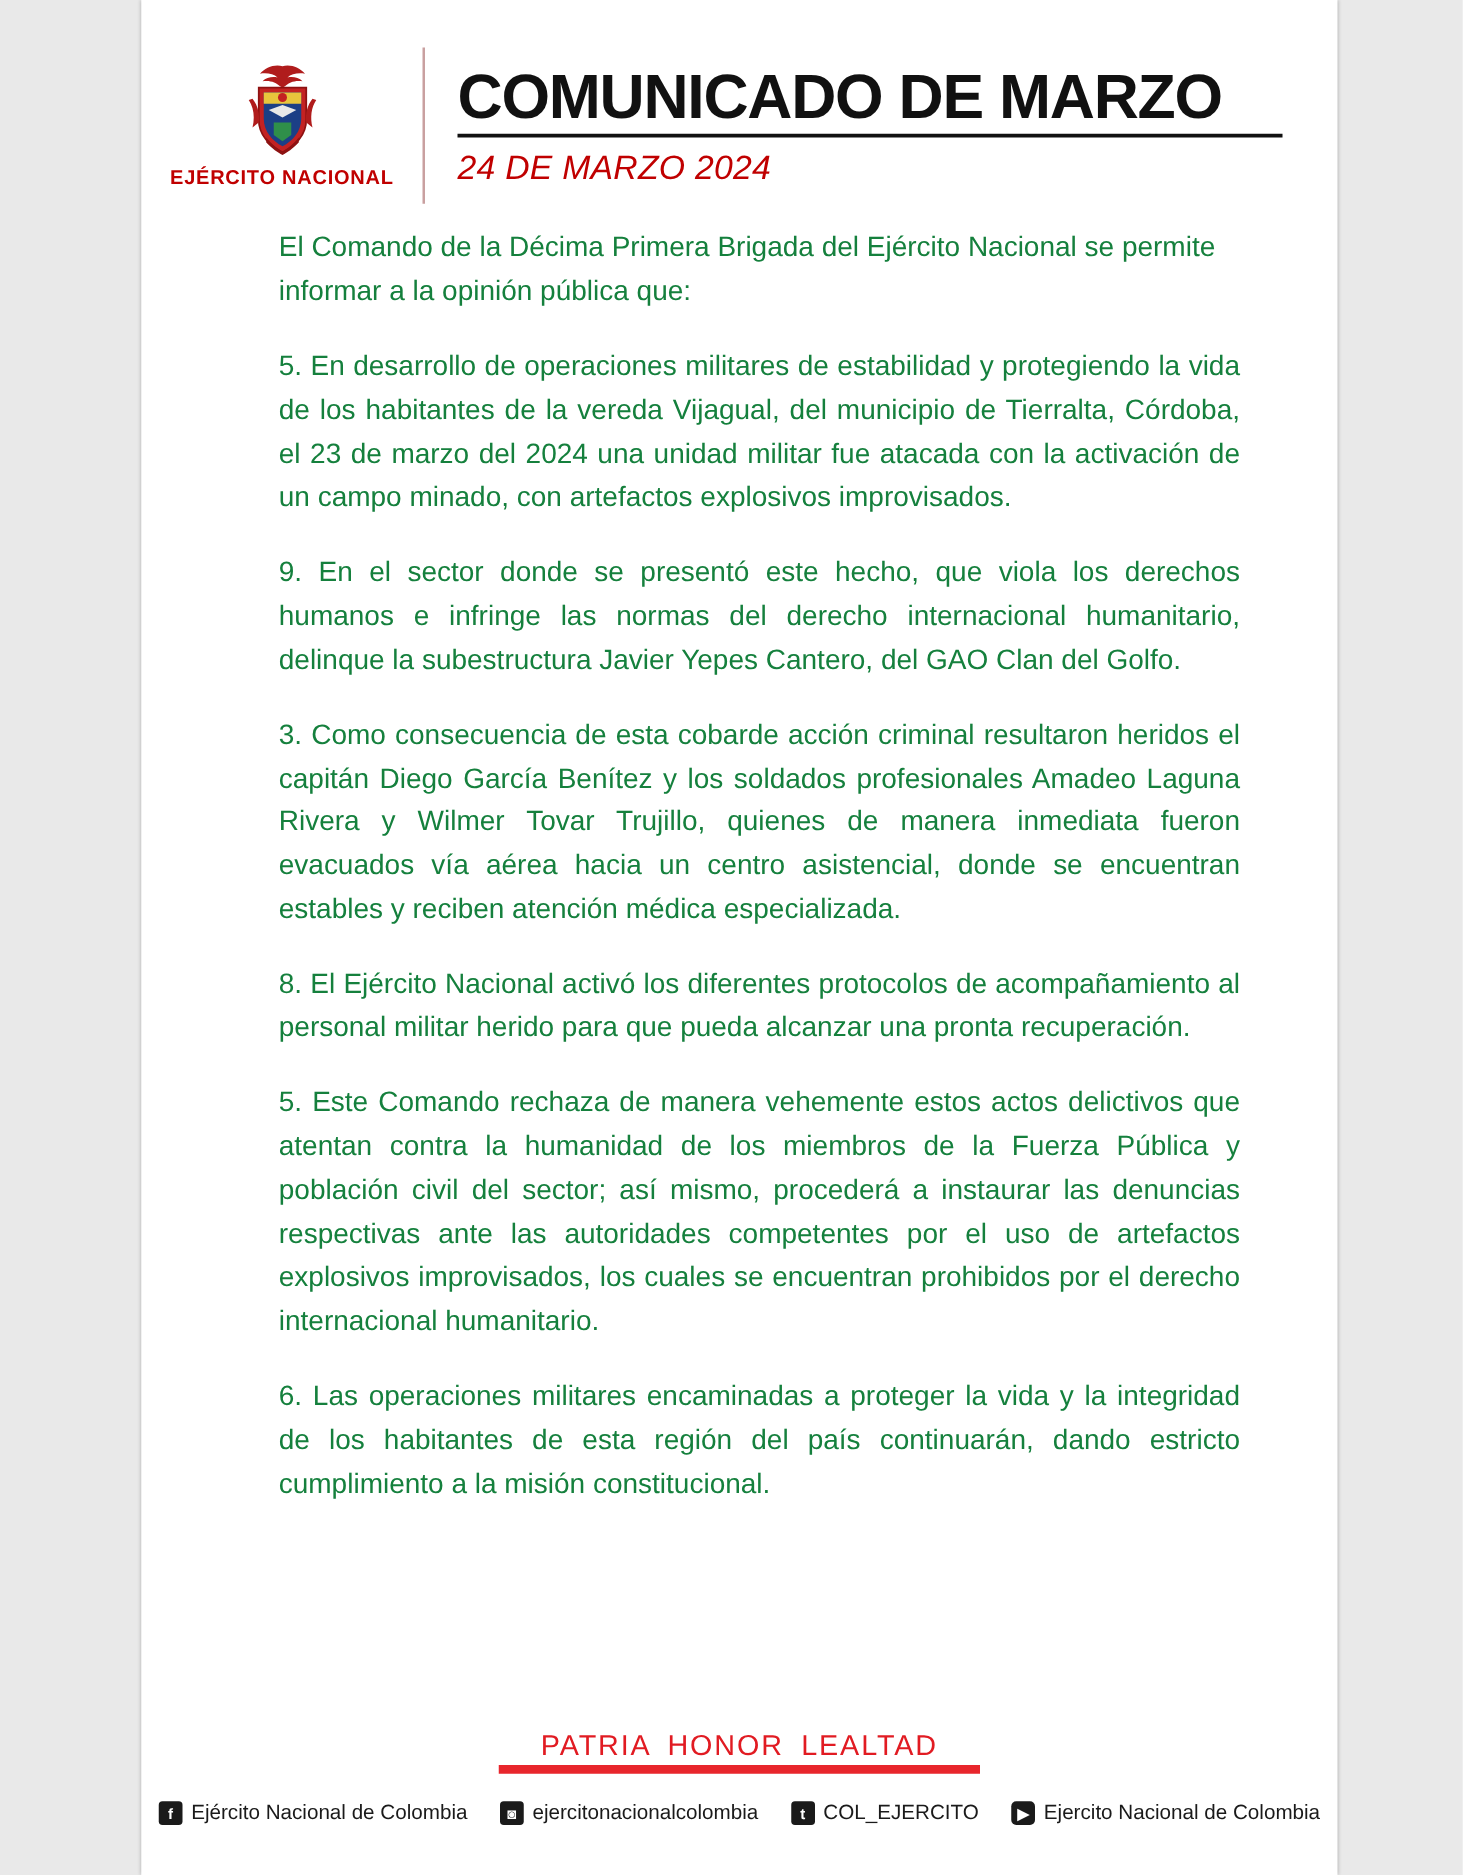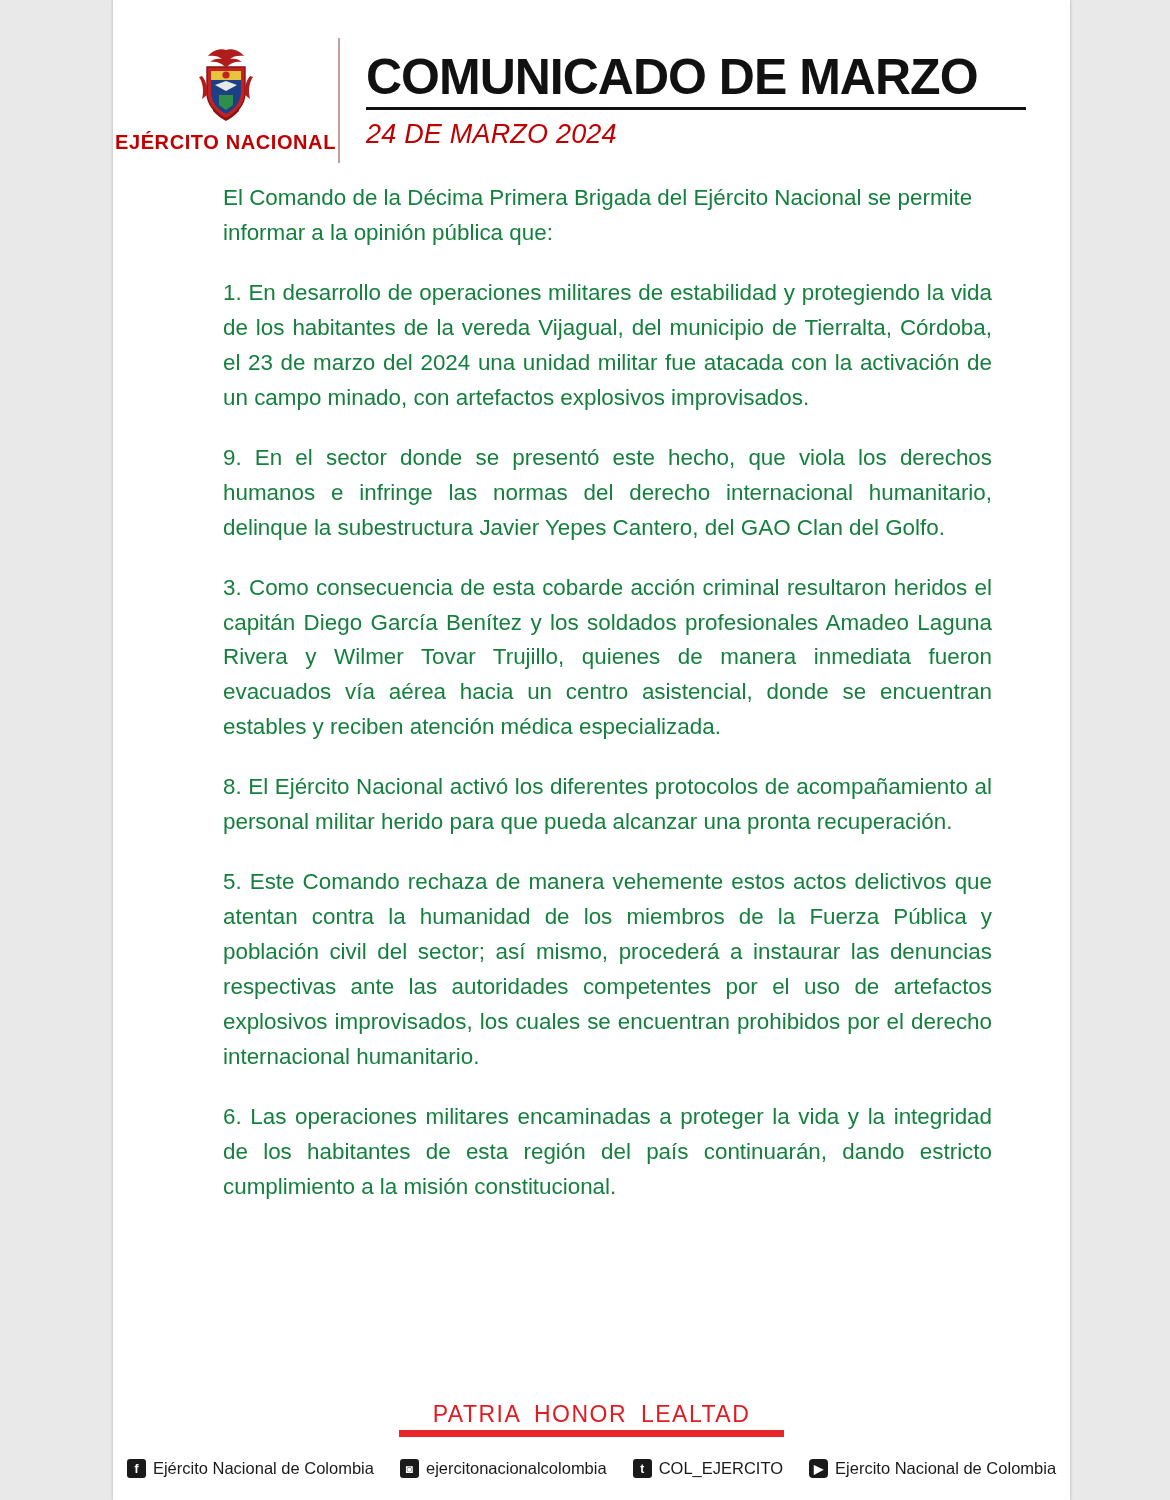--- a/index.html
+++ b/index.html
@@ -40,21 +40,21 @@
   .crest {
     width: 66px;
     height: 78px;
     position: relative;
   }
   .crest svg { display: block; }
   .crest-label {
     margin-top: 6px;
     color: #c00000;
     font-weight: bold;
-    font-size: 20px;
+    font-size: 16px;
     letter-spacing: 0.6px;
     font-family: "Liberation Sans", sans-serif;
   }
   .divider {
     width: 2px;
     background: #c9a0a0;
     height: 125px;
     margin: 0 22px 0 0;
   }
   .title-block {
@@ -98,21 +98,21 @@
   .body-text p.first {
     text-align: left;
   }
   .body-text p:last-child { margin-bottom: 12px; }
 
   
   .footer {
     position: absolute;
     left: 0;
     right: 0;
-    bottom: 22px;
+    bottom: 40px;
   }
   .motto-wrap {
     text-align: center;
   }
   .motto {
     color: #e11b22;
     font-size: 23px;
     letter-spacing: 1.5px;
     word-spacing: 6px;
     font-family: "Liberation Sans", sans-serif;
@@ -188,21 +188,21 @@
     <div class="title-block">
       <div class="main-title">COMUNICADO DE MARZO</div>
       <div class="title-rule"></div>
       <div class="doc-date">24 DE MARZO 2024</div>
     </div>
 
   </div>
 
   <div class="body-text">
     <p class="first">El Comando de la Décima Primera Brigada del Ejército Nacional se permite informar a la opinión pública que:</p>
-    <p>1. En desarrollo de operaciones militares de estabilidad y protegiendo la vida de los habitantes de la vereda Vijagual, del municipio de Tierralta, Córdoba, el 23 de marzo del 2024 una unidad militar fue atacada con la activación de un campo minado, con artefactos explosivos improvisados.</p>
+    <p>5. En desarrollo de operaciones militares de estabilidad y protegiendo la vida de los habitantes de la vereda Vijagual, del municipio de Tierralta, Córdoba, el 23 de marzo del 2024 una unidad militar fue atacada con la activación de un campo minado, con artefactos explosivos improvisados.</p>
     <p>9. En el sector donde se presentó este hecho, que viola los derechos humanos e infringe las normas del derecho internacional humanitario, delinque la subestructura Javier Yepes Cantero, del GAO Clan del Golfo.</p>
     <p>3. Como consecuencia de esta cobarde acción criminal resultaron heridos el capitán Diego García Benítez y los soldados profesionales Amadeo Laguna Rivera y Wilmer Tovar Trujillo, quienes de manera inmediata fueron evacuados vía aérea hacia un centro asistencial, donde se encuentran estables y reciben atención médica especializada.</p>
     <p>8. El Ejército Nacional activó los diferentes protocolos de acompañamiento al personal militar herido para que pueda alcanzar una pronta recuperación.</p>
     <p>5. Este Comando rechaza de manera vehemente estos actos delictivos que atentan contra la humanidad de los miembros de la Fuerza Pública y población civil del sector; así mismo, procederá a instaurar las denuncias respectivas ante las autoridades competentes por el uso de artefactos explosivos improvisados, los cuales se encuentran prohibidos por el derecho internacional humanitario.</p>
     <p>6. Las operaciones militares encaminadas a proteger la vida y la integridad de los habitantes de esta región del país continuarán, dando estricto cumplimiento a la misión constitucional.</p>
   </div>
 
   <div class="footer">
     <div class="motto-wrap">
       <div class="motto">PATRIA  HONOR  LEALTAD</div>

